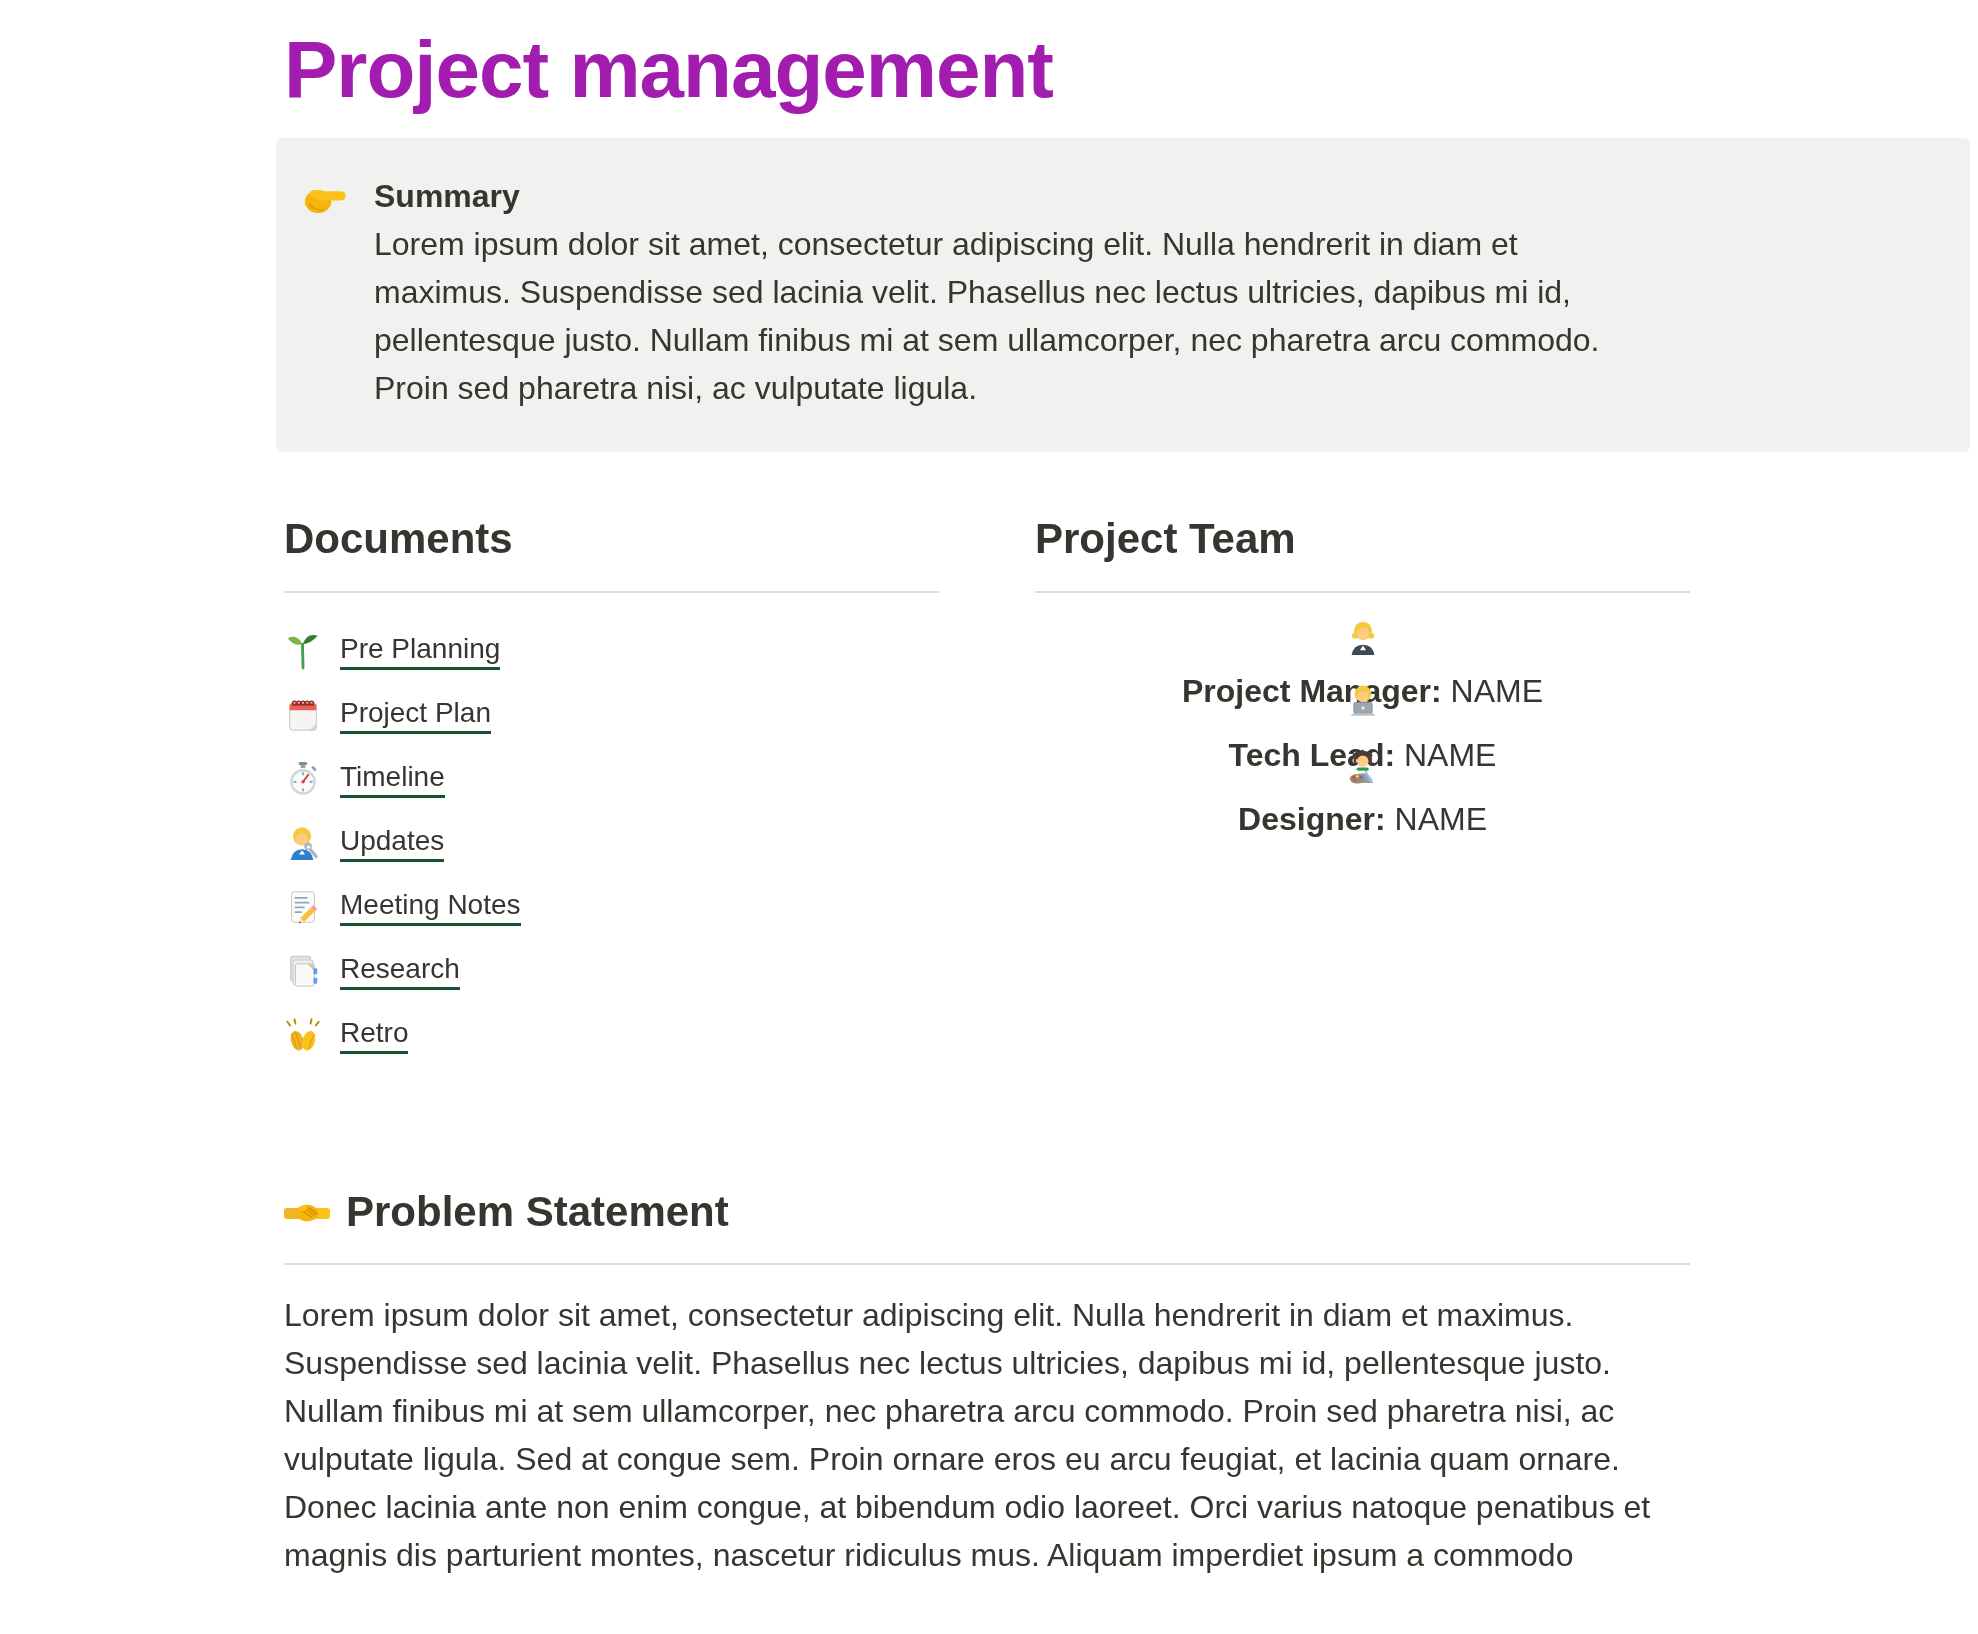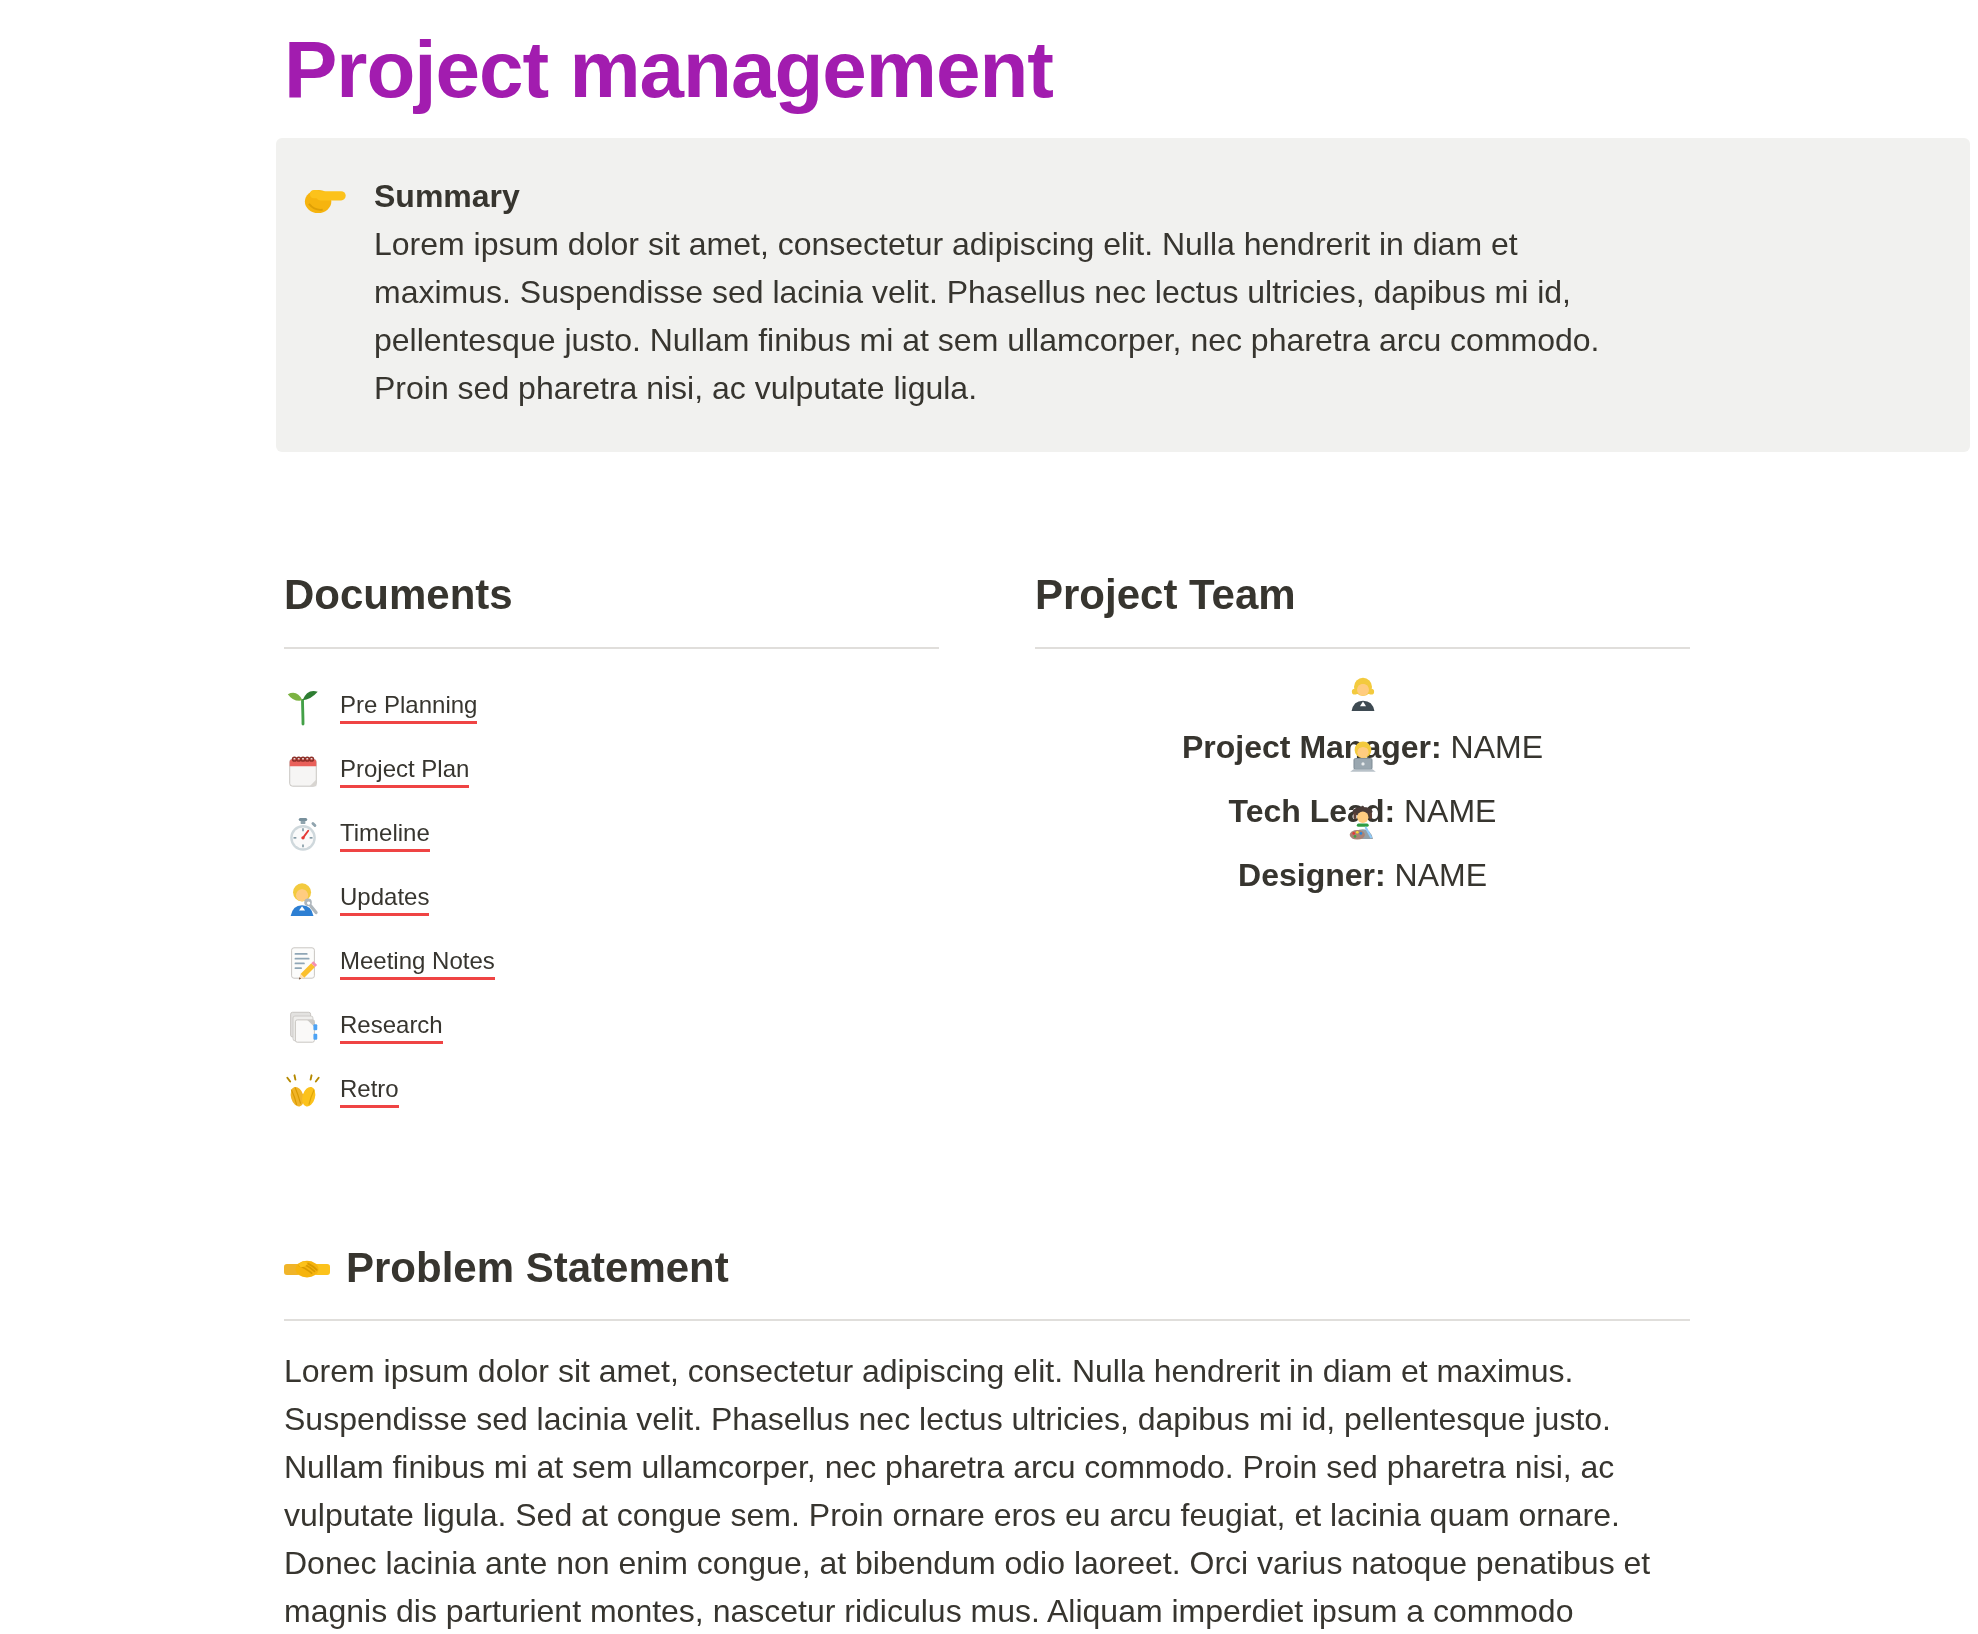--- a/index.html
+++ b/index.html
@@ -33,44 +33,44 @@
     width:1694px;
   }
   .callout-icon { width:46px; height:46px; flex:0 0 46px; margin-top:2px; }
   .callout-text { font-size:32px; line-height:48px; max-width:1285px; }
   .callout-title { font-weight:700; }
 
   
   .columns {
     display:flex;
     gap:96px;
-    margin-top:116px;
+    margin-top:60px;
     margin-left:8px;
     width:1406px;
   }
   .col { flex:1 1 0; min-width:0; }
   .h3 {
     font-size:42px;
     font-weight:600;
     line-height:1.3;
     display:flex;
     align-items:center;
     gap:16px;
     color:#37352f;
   }
   .divider { height:2px; background:#e0dedb; margin-top:24px; }
 
   .doc-list { margin-top:26px; list-style:none; }
   .doc-item { display:flex; align-items:center; gap:18px; height:64px; cursor:pointer; }
   .doc-icon { width:38px; height:38px; flex:0 0 38px; }
   .doc-label {
-    font-size:24px;
+    font-size:28px;
     font-weight:500;
     line-height:1.25;
-    border-bottom:3px solid #ef4444;
+    border-bottom:3px solid #14532d;
     padding-bottom:1px;
   }
 
   .team-list { margin-top:26px; }
   .team-row { display:flex; align-items:center; gap:16px; height:64px; font-size:32px;flex-direction:column; }
   .team-icon { width:38px; height:38px; flex:0 0 38px; }
   .team-role { font-weight:700; }
   .team-name { font-weight:400; }
 
   

